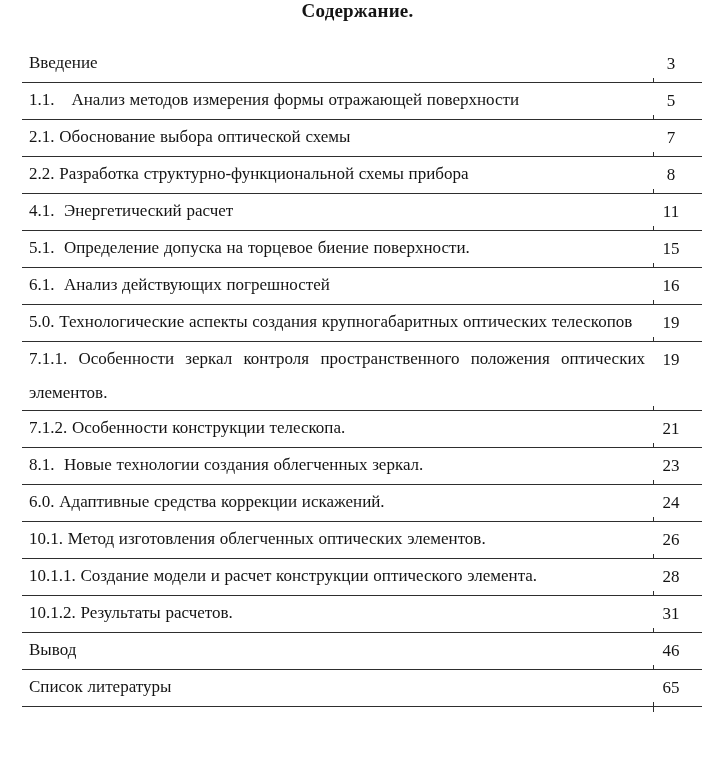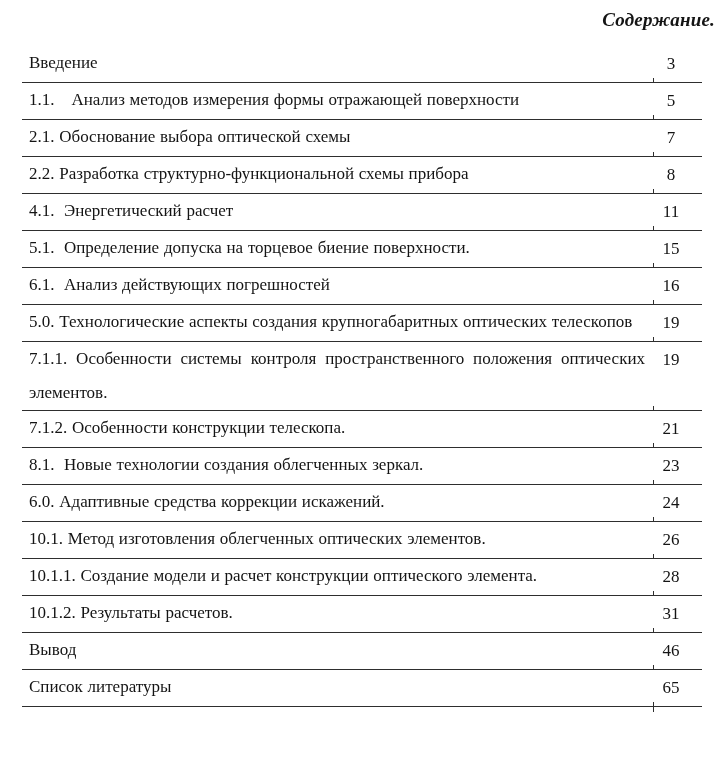--- a/index.html
+++ b/index.html
@@ -9,26 +9,24 @@
   }
   body {
     width: 715px;
     height: 765px;
     position: relative;
     overflow: hidden;
     font-family: "Liberation Serif", "DejaVu Serif", serif;
     color: #141414;
   }
   .doc-title {
-    text-align: right;
+    text-align: center;
     font-weight: bold;
     font-size: 19px;
-    padding-top: 9px;
     letter-spacing: 0.2px;
-    font-style: italic;
   }
   table.toc {
     position: absolute;
     left: 22px;
     top: 46px;
     width: 680px;
     border-collapse: collapse;
     table-layout: fixed;
     font-size: 17px;
   }
@@ -106,21 +104,21 @@
         </tr>
         <tr>
           <td class="t">6.1.&nbsp; Анализ действующих погрешностей</td>
           <td class="n">16</td>
         </tr>
         <tr>
           <td class="t j">5.0. Технологические аспекты создания крупногабаритных оптических телескопов</td>
           <td class="n">19</td>
         </tr>
         <tr>
-          <td class="t j">7.1.1. Особенности системы контроля пространственного положения оптических элементов.</td>
+          <td class="t j">7.1.1. Особенности зеркал контроля пространственного положения оптических элементов.</td>
           <td class="n">19</td>
         </tr>
         <tr>
           <td class="t">7.1.2. Особенности конструкции телескопа.</td>
           <td class="n">21</td>
         </tr>
         <tr>
           <td class="t">8.1.&nbsp; Новые технологии создания облегченных зеркал.</td>
           <td class="n">23</td>
         </tr>

